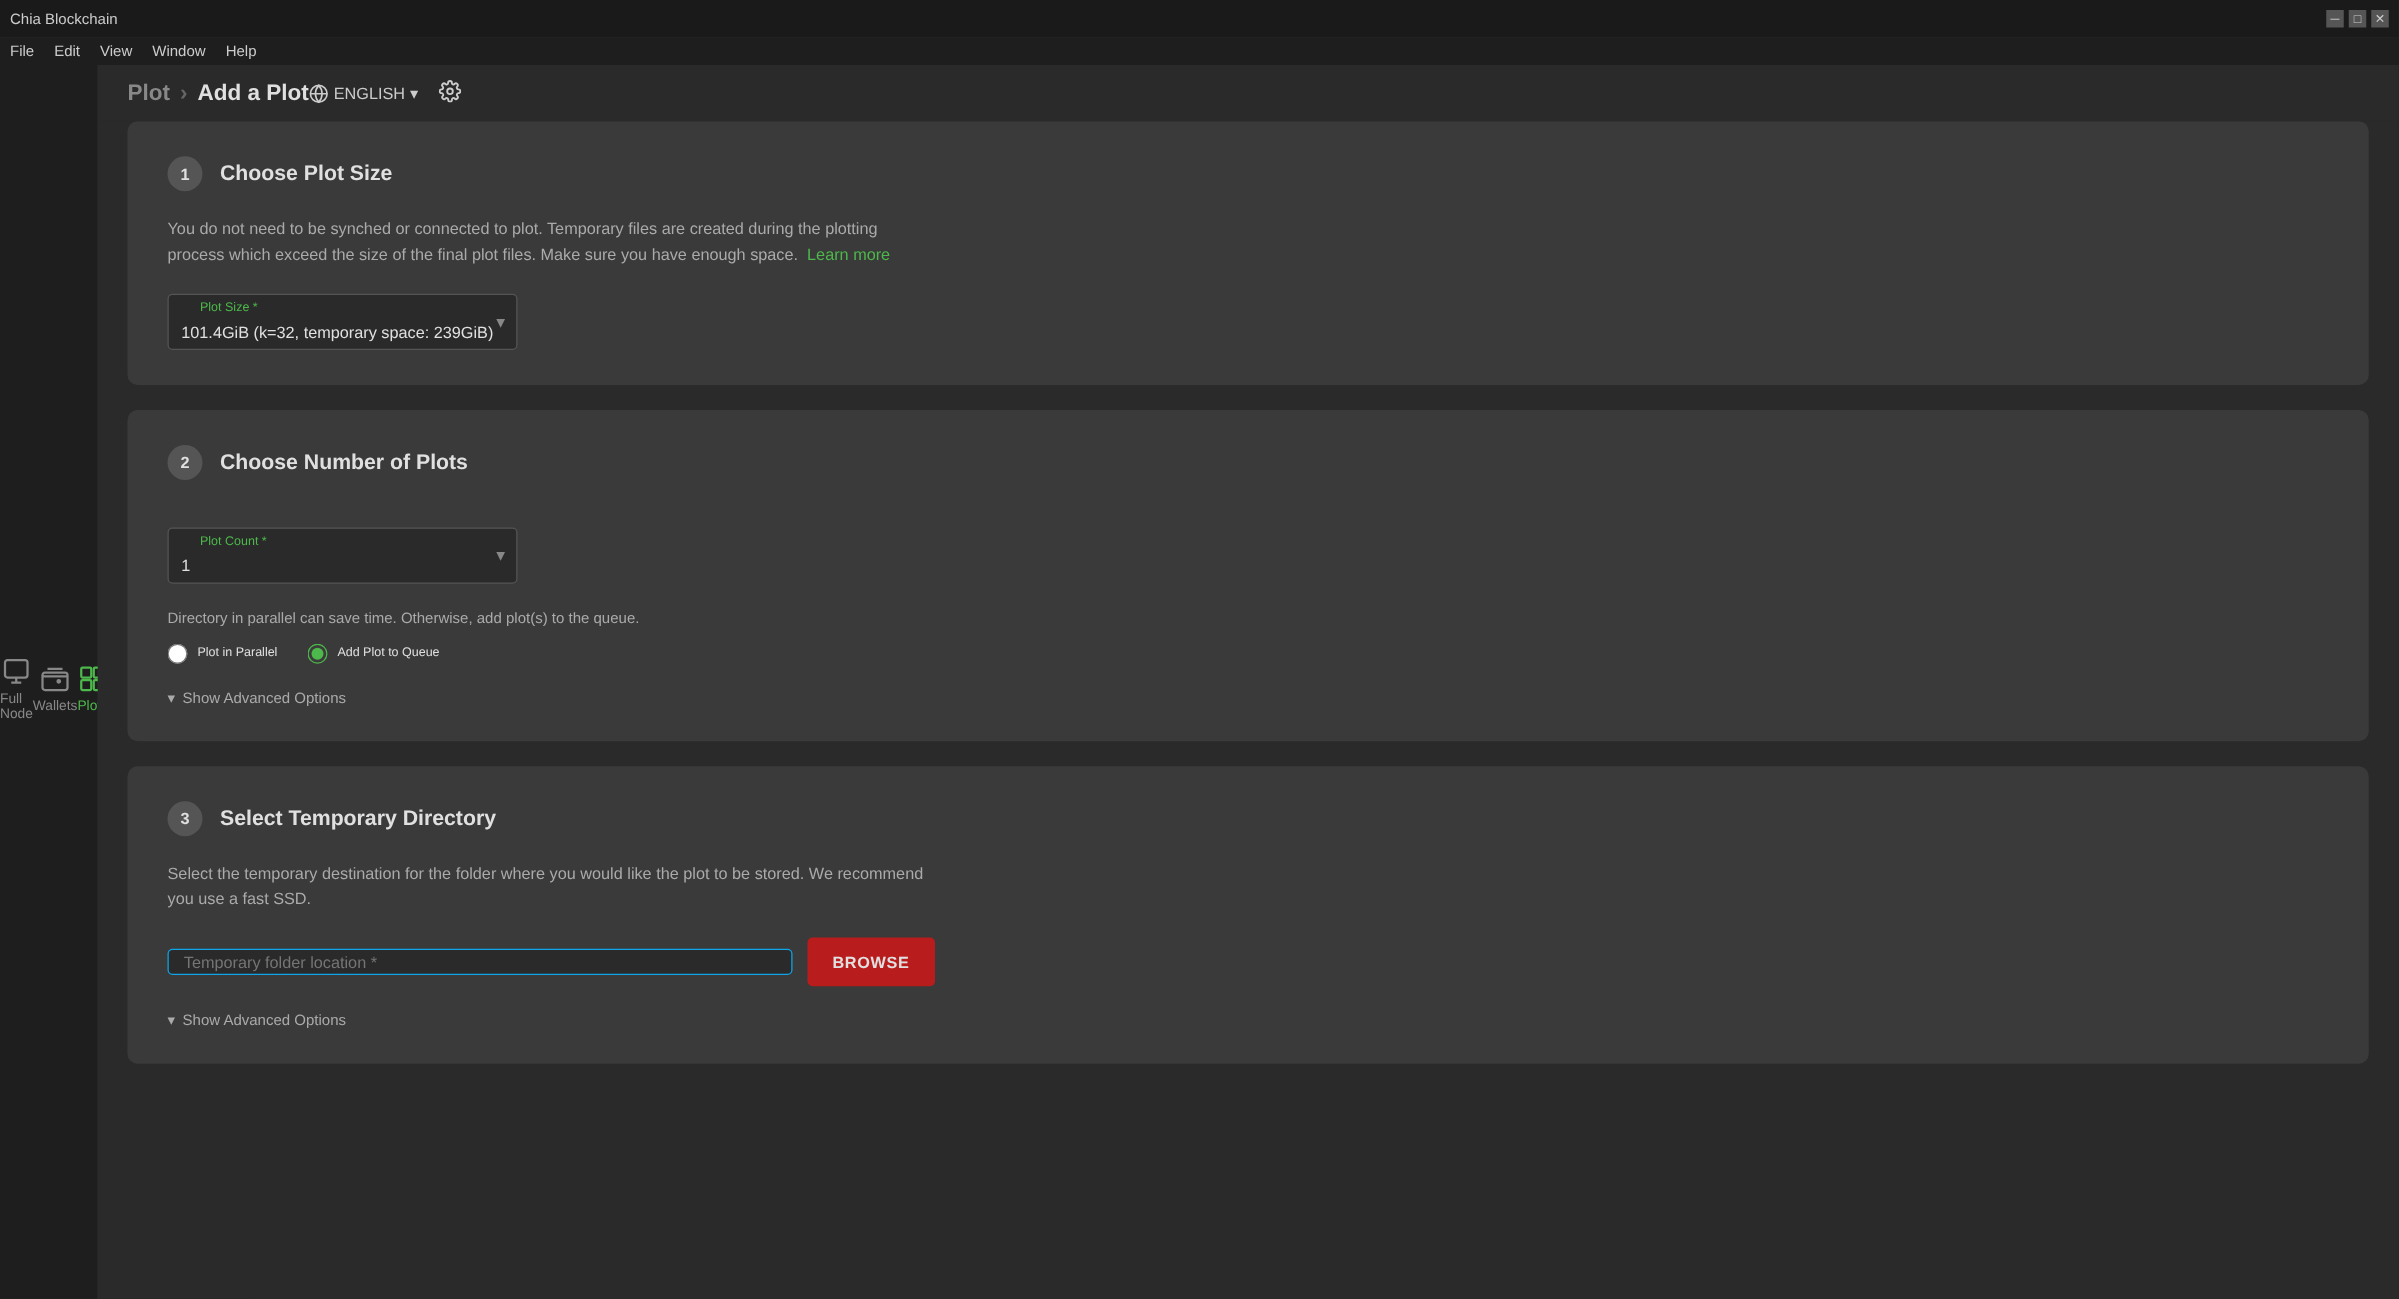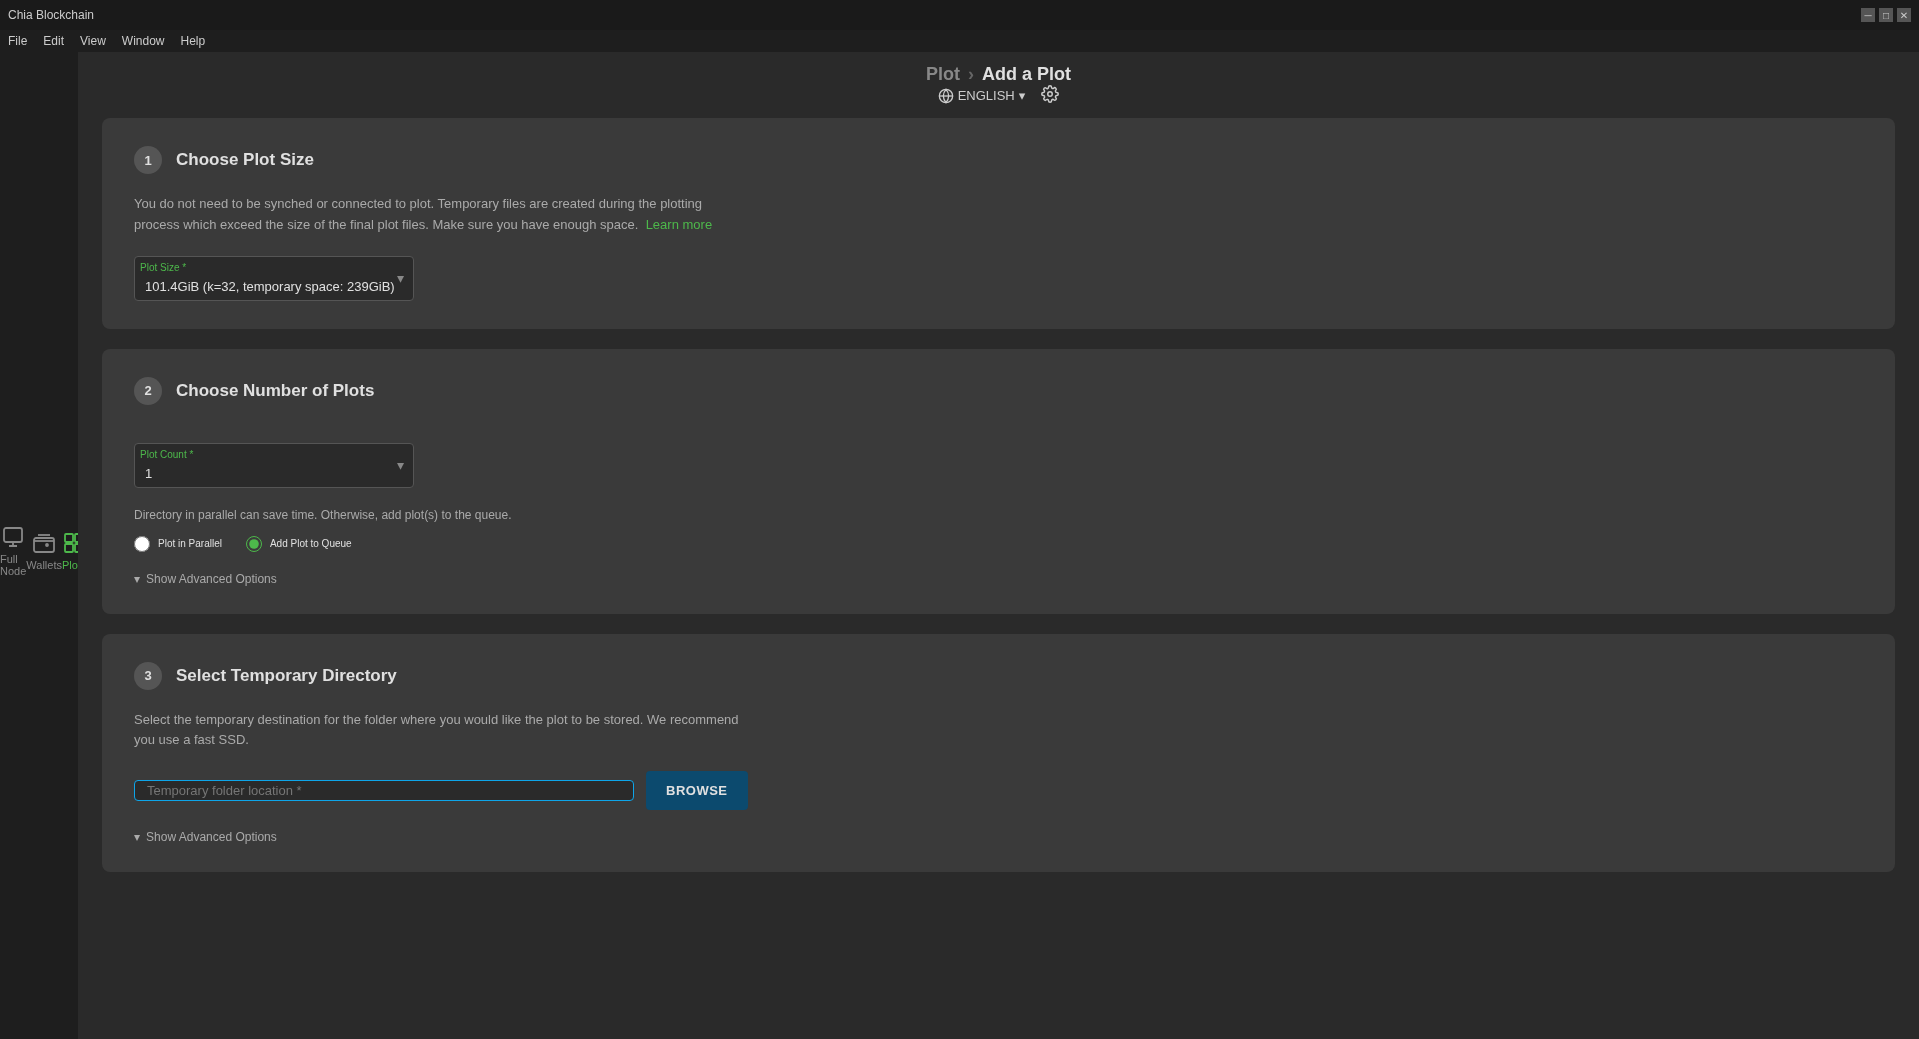--- a/index.html
+++ b/index.html
@@ -99,21 +99,20 @@
     }
     .sidebar-item.active { color: #4db84b; }
     .sidebar-item svg { width: 24px; height: 24px; }
 
     
     .top-header {
       display: flex;
       align-items: center;
       padding: 12px 24px;
       background: #2a2a2a;
-      flex-direction: column;
     }
     .breadcrumb {
       display: flex;
       align-items: center;
       gap: 8px;
       font-size: 18px;
       font-weight: 600;
     }
     .breadcrumb-parent { color: #888; cursor: pointer; }
     .breadcrumb-sep { color: #666; }
@@ -177,21 +176,21 @@
 
     
     .dropdown-wrapper {
       position: relative;
       display: inline-block;
       width: 280px;
     }
     .dropdown-label {
       position: absolute;
       top: 6px;
-      left: 6px;
+      left: 26px;
       font-size: 10px;
       color: #4db84b;
       pointer-events: none;
     }
     .dropdown-select {
       width: 100%;
       padding: 22px 10px 6px 10px;
       background: #2a2a2a;
       border: 1px solid #555;
       border-radius: 4px;
@@ -292,21 +291,21 @@
       padding: 2px 12px;
       background: #2a2a2a;
       border: 1px solid #0ea5e9;
       border-radius: 4px;
       color: #aaa;
       font-size: 13px;
       outline: none;
     }
     .browse-btn {
       padding: 12px 20px;
-      background: #0c4a6e;
+      background: #b91c1c;
       border: none;
       border-radius: 4px;
       color: #e0e0e0;
       font-size: 13px;
       font-weight: 600;
       cursor: pointer;
       letter-spacing: 0.5px;
     }
   </style>
 </head>

